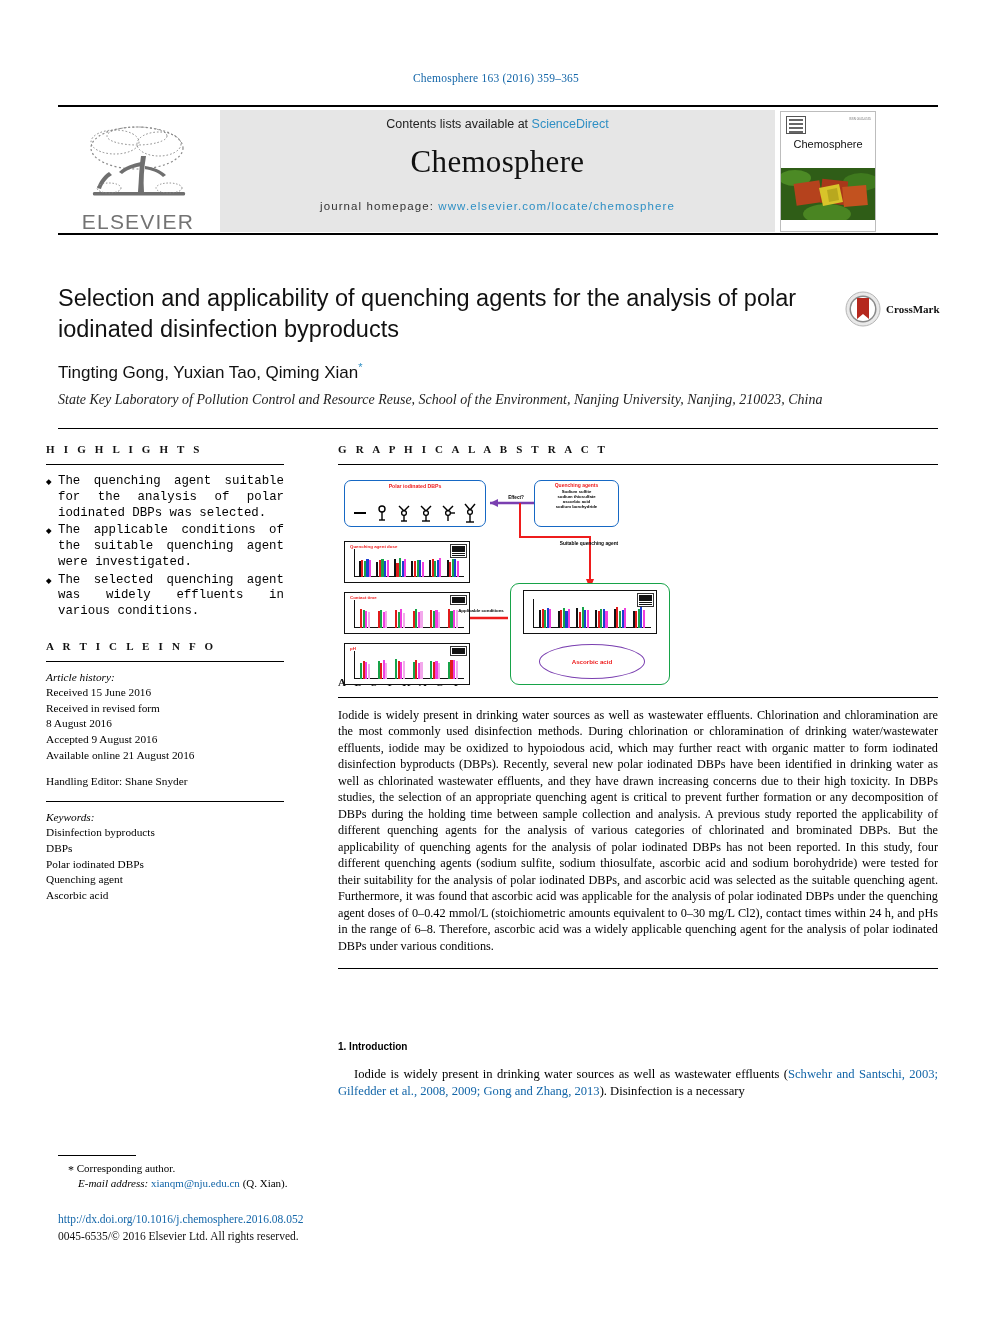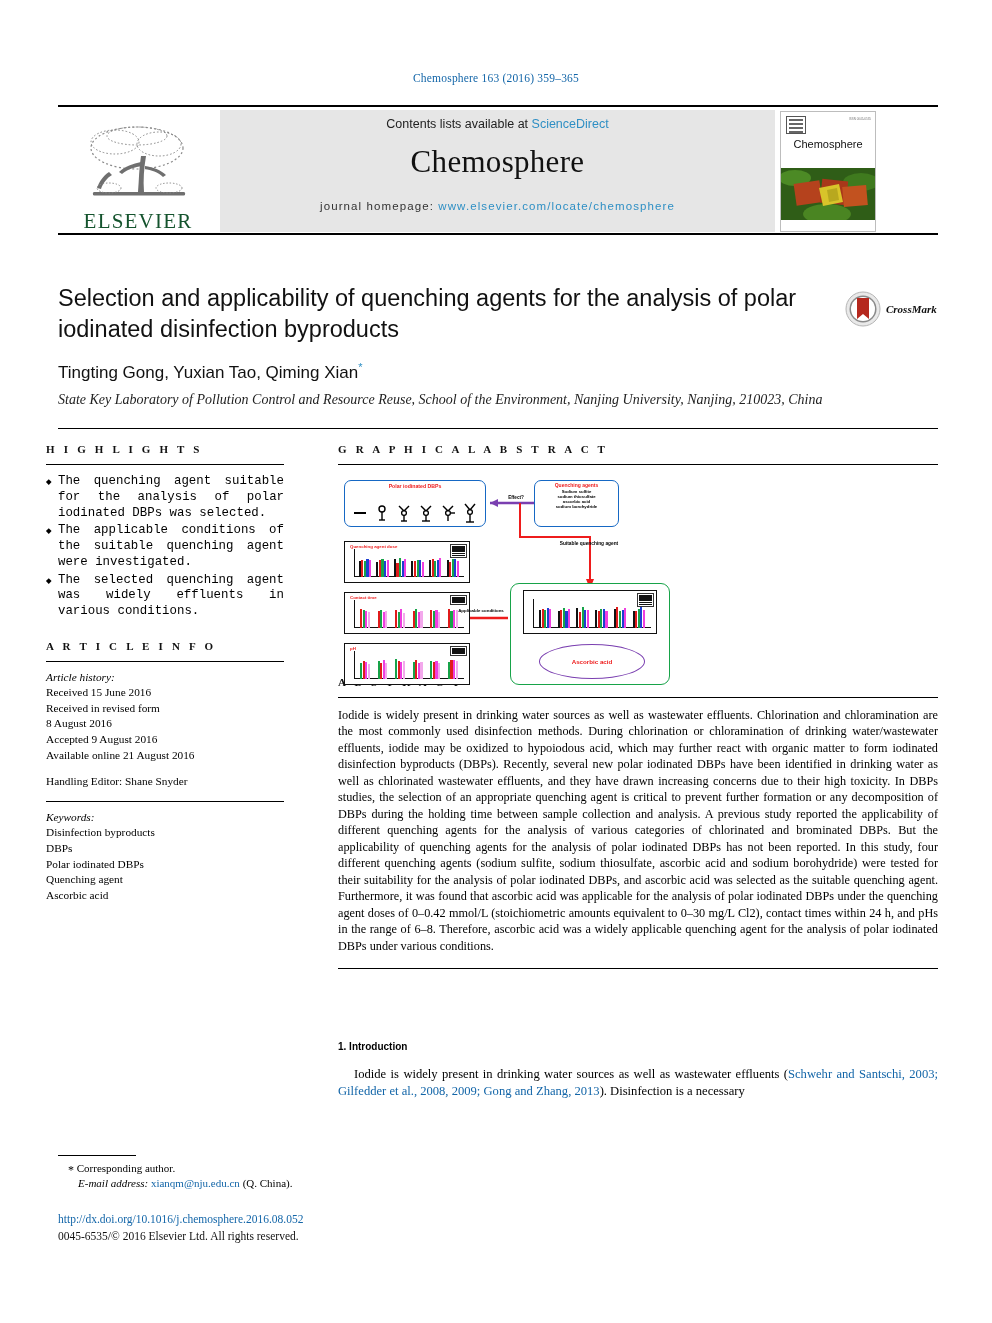--- a/index.html
+++ b/index.html
@@ -24,21 +24,21 @@
     position:absolute;left:58px;top:105px;width:880px;height:130px;
     border-top:2.5px solid #000;border-bottom:2.5px solid #000;
     box-sizing:border-box;
   }
   .mast-left{
     position:absolute;left:0;top:3px;width:160px;height:122px;
     display:flex;flex-direction:column;align-items:center;justify-content:flex-end;
   }
   .elsevier-tree{width:118px;height:88px;display:block;}
   .elsevier-word{
-    font-family:Liberation Serif, serif;font-size:21px;color:#14532d;
+    font-family:Liberation Sans, sans-serif;font-size:21px;color:#737373;
     letter-spacing:1.2px;line-height:1;margin-top:1px;
   }
   .mast-center{
     position:absolute;left:162px;top:3px;width:555px;height:122px;
     background:#e6e6e6;display:flex;flex-direction:column;align-items:center;
     box-sizing:border-box;padding-top:7px;
   }
   .contents-line{font-family:"Liberation Sans",sans-serif;font-size:12.5px;color:#222;}
   .contents-line .sd{color:#2e8fc4;}
   .journal-name{
@@ -81,21 +81,21 @@
     font-family:"Liberation Sans",sans-serif;font-size:17px;color:#111;
     margin-top:17px;
   }
   .authors sup{color:#2e8fc4;font-size:11px;}
   .affil{
     font-family:"Liberation Serif",serif;font-style:italic;font-size:14px;
     color:#222;margin-top:9px;
   }
   .crossmark{
     position:absolute;left:845px;top:289px;width:95px;height:40px;
-    display:flex;align-items:center;gap:5px;font-style:italic;
+    display:flex;align-items:center;gap:5px;
   }
   .cm-badge{width:36px;height:36px;}
   .cm-word{font-family:"Liberation Serif",serif;font-size:11px;color:#111;font-weight:bold;}
 
   .rule-main{
     position:absolute;left:58px;top:428px;width:880px;border-top:1.1px solid #000;
   }
 
   
   .col-left{position:absolute;left:46px;top:443px;width:238px;}
@@ -640,19 +640,19 @@
 
   <div class="foot">
     <div class="foot-rule"></div>
     <div class="foot-l1">
       <span class="star">*</span>
       <span>Corresponding author.</span>
     </div>
     <div class="foot-l2">
       <span class="it">E-mail address:</span>
       <span class="lnk">xianqm@nju.edu.cn</span>
-      <span>(Q. China).</span>
+      <span>(Q. Xian).</span>
     </div>
   </div>
   <div class="doi">http://dx.doi.org/10.1016/j.chemosphere.2016.08.052</div>
   <div class="issn">0045-6535/© 2016 Elsevier Ltd. All rights reserved.</div>
 
 </div>
 
 </body></html>

